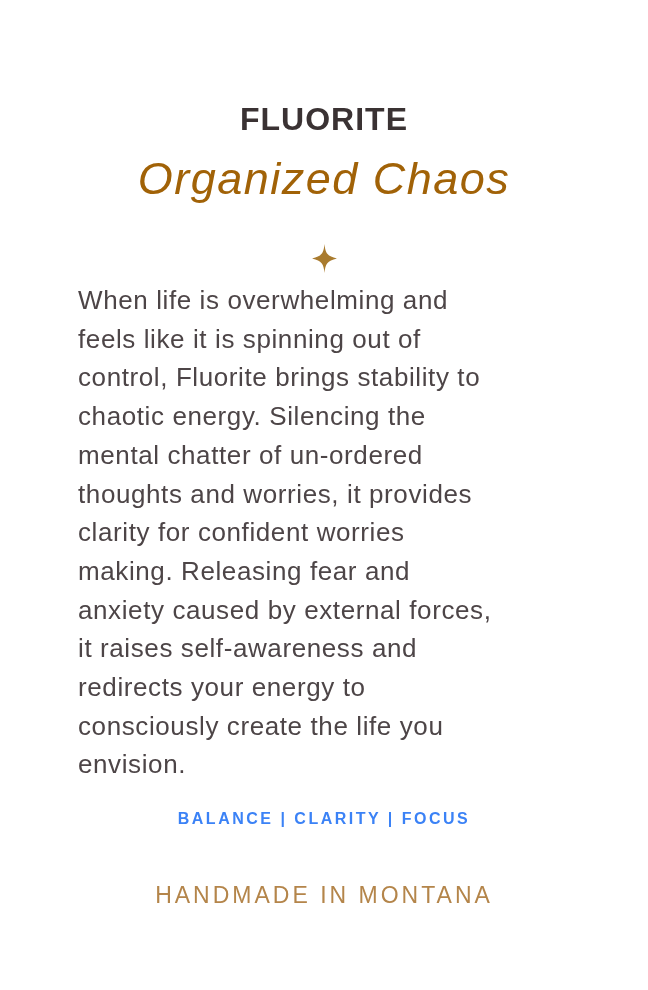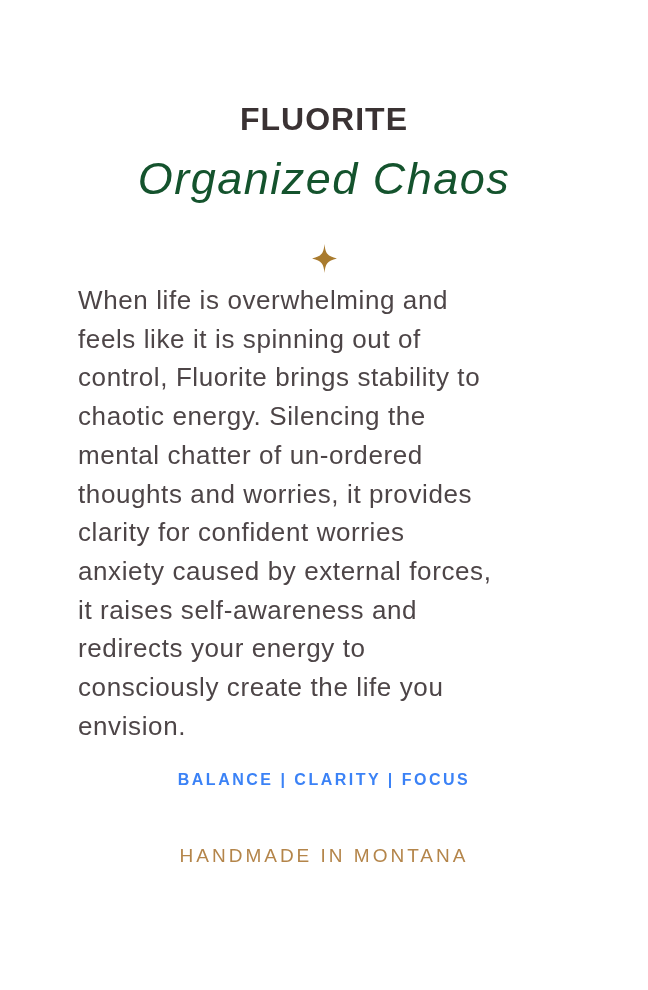--- a/index.html
+++ b/index.html
@@ -28,21 +28,21 @@
     color: #3a3233;
   }
   .subtitle {
     margin: 12px 0 0 0;
     text-align: center;
     font-size: 45px;
     font-weight: 400;
     font-style: italic;
     letter-spacing: 1.5px;
     line-height: 50px;
-    color: #14532d;
+    color: #a16207;
   }
   .sparkle-wrap {
     margin-top: 40px;
     text-align: center;
     line-height: 0;
   }
   .body-text {
     margin-top: 8px;
     padding-left: 78px;
     padding-right: 50px;
@@ -61,21 +61,21 @@
     font-weight: 700;
     letter-spacing: 2.5px;
     color: #3b82f6;
   }
   .footer {
     margin-top: 56px;
     text-align: center;
     color: #b4854a;
   }
   .footer-line {
-    font-size: 19px;
+    font-size: 23px;
     font-weight: 400;
     letter-spacing: 3px;
     line-height: 22px;
   }
 </style>
 </head>
 <body>
 
 <div class="card">
 
@@ -92,20 +92,21 @@
   </div>
 
   <div class="body-text">
     <div class="body-line">When life is overwhelming and</div>
     <div class="body-line">feels like it is spinning out of</div>
     <div class="body-line">control, Fluorite brings stability to</div>
     <div class="body-line">chaotic energy. Silencing the</div>
     <div class="body-line">mental chatter of un-ordered</div>
     <div class="body-line">thoughts and worries, it provides</div>
     <div class="body-line">clarity for confident worries</div>
+    <div class="body-line">making. Releasing fear and</div>
     <div class="body-line">anxiety caused by external forces,</div>
     <div class="body-line">it raises self-awareness and</div>
     <div class="body-line">redirects your energy to</div>
     <div class="body-line">consciously create the life you</div>
     <div class="body-line">envision.</div>
   </div>
 
   <div class="keywords">BALANCE | CLARITY | FOCUS</div>
 
   <div class="footer">

